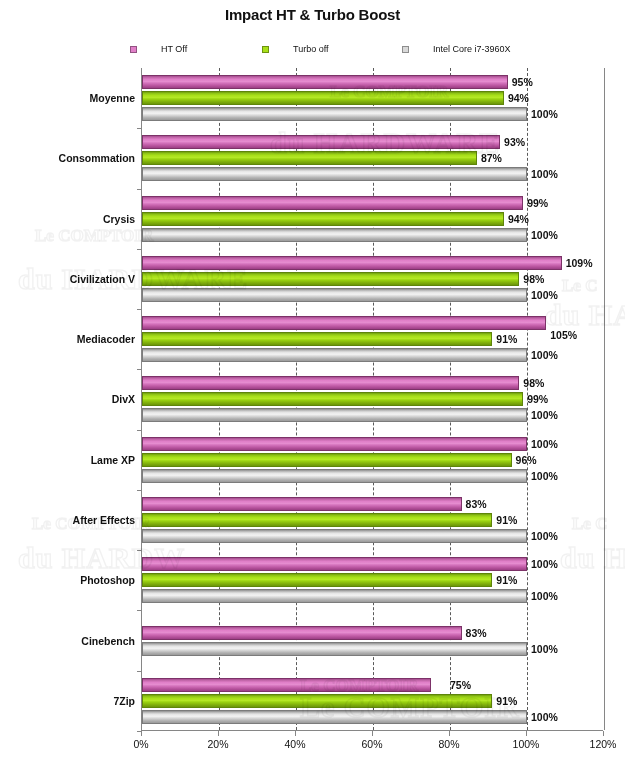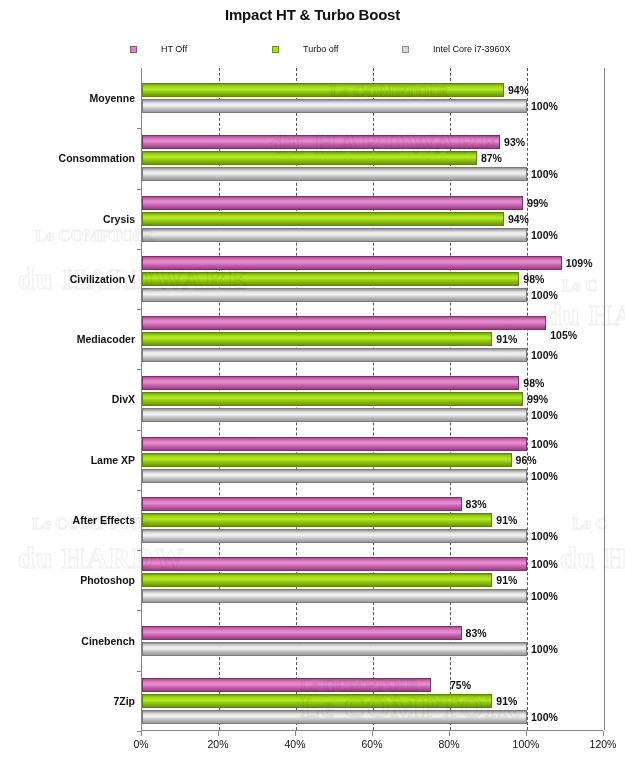--- a/index.html
+++ b/index.html
@@ -202,40 +202,44 @@
 
 <div id="chart-root">
 
   <div id="chart-title">Impact HT &amp; Turbo Boost</div>
 
   <div id="legend">
       <div class="legend-item" style="left: 0px;">
         <span class="legend-swatch pink" style="background: rgb(224, 127, 200);"></span>
         <span class="legend-label">HT Off</span>
       </div>
-      <div class="legend-item" style="left: 142px;">
+      <div class="legend-item" style="left: 132px;">
         <span class="legend-swatch green" style="background: rgb(168, 224, 25);"></span>
         <span class="legend-label">Turbo off</span>
       </div>
       <div class="legend-item" style="left: 272px;">
         <span class="legend-swatch gray" style="background: rgb(217, 217, 217);"></span>
         <span class="legend-label">Intel Core i7-3960X</span>
       </div>
     </div>
 
   <div id="plot">
       <div class="gridline" style="left: 77px;"></div>
       <div class="gridline" style="left: 154px;"></div>
       <div class="gridline" style="left: 231px;"></div>
       <div class="gridline" style="left: 308px;"></div>
       <div class="gridline" style="left: 385px;"></div>
       <div class="gridline solid-edge" style="left: 462px;"></div>
       <div class="cat-row" style="top: 0px; height: 60.2727px;">
         <div class="cat-tick" style="top: 60.2727px;"></div>
         <div class="cat-label">Moyenne</div>
+        <div class="bar-wrap">
+          <div class="bar pink" style="width: 365.75px;"></div>
+          <span class="bar-value" style="left: 365.75px;">95%</span>
+        </div>
         <div class="bar-wrap">
           <div class="bar green" style="width: 361.9px;"></div>
           <span class="bar-value" style="left: 361.9px;">94%</span>
         </div>
         <div class="bar-wrap">
           <div class="bar gray" style="width: 385px;"></div>
           <span class="bar-value" style="left: 385px;">100%</span>
         </div>
       </div>
       <div class="cat-row" style="top: 60.2727px; height: 60.2727px;">

